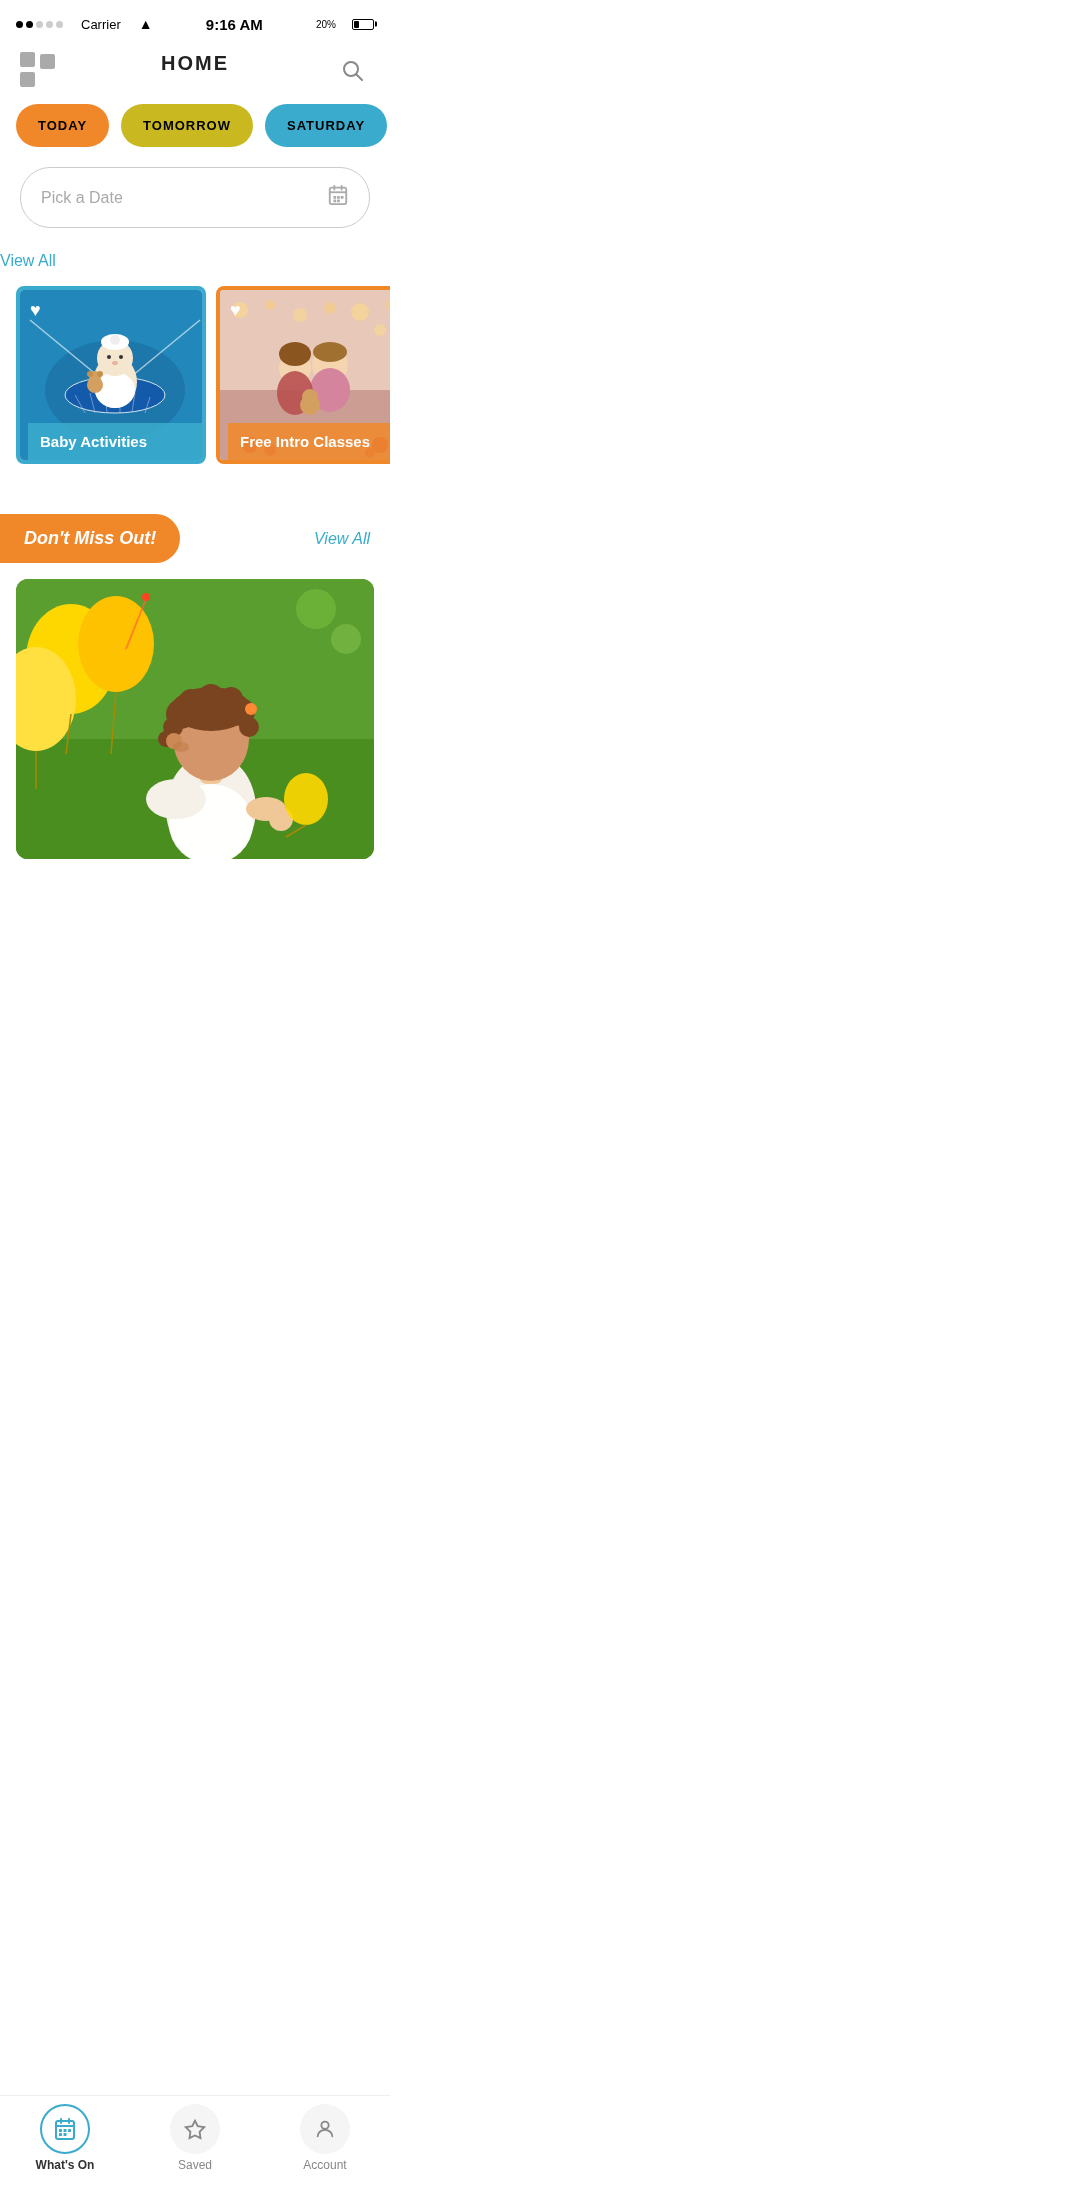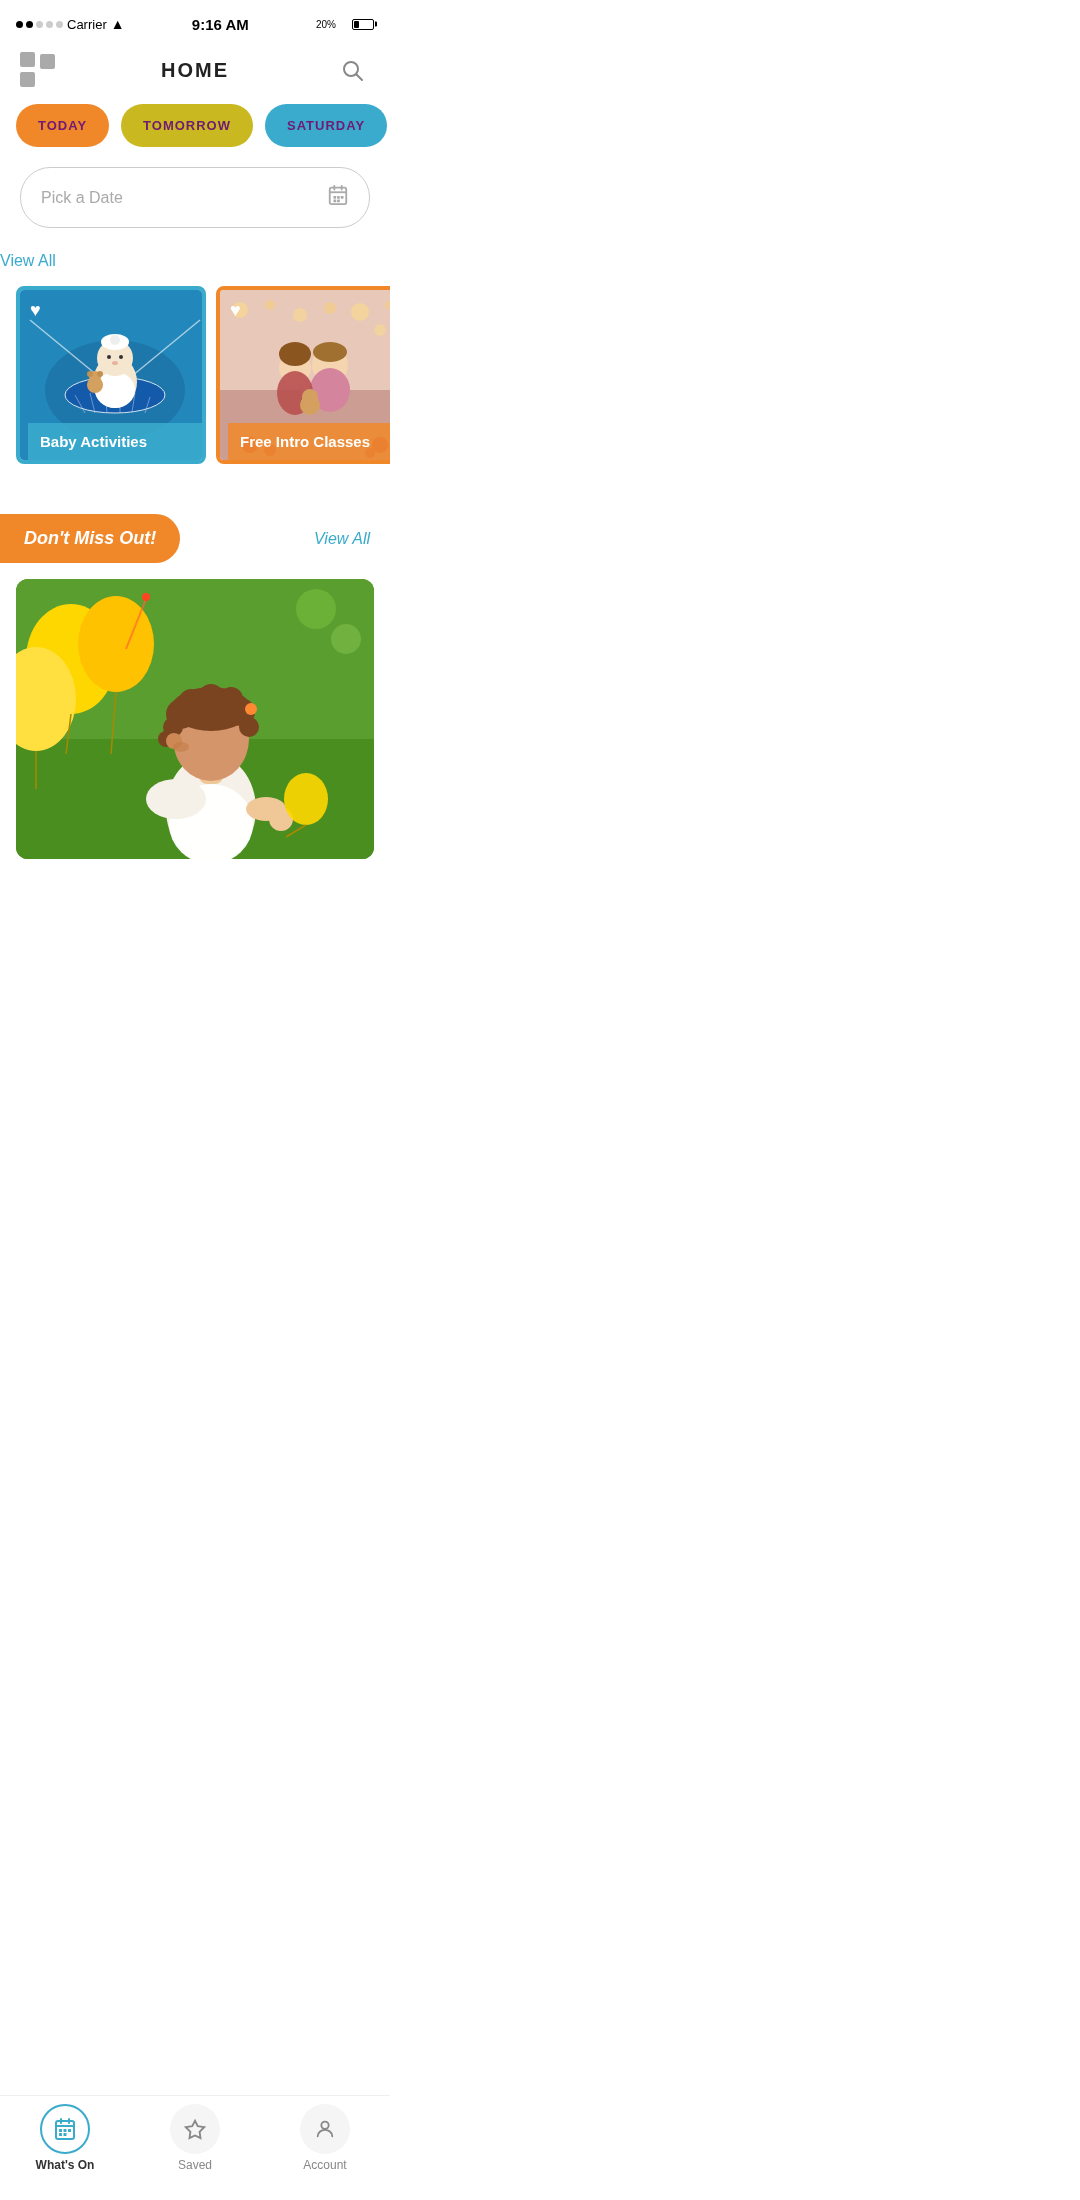--- a/index.html
+++ b/index.html
@@ -17,21 +17,21 @@
     .status-bar {
       display: flex;
       justify-content: space-between;
       align-items: center;
       padding: 8px 16px 4px;
       height: 44px;
     }
     .status-left {
       display: flex;
       align-items: center;
-      gap: 4px;
+      gap: 18px;
       font-size: 13px;
       font-weight: 500;
     }
     .signal-dots {
       display: flex; gap: 3px;
     }
     .dot {
       width: 7px; height: 7px;
       border-radius: 50%;
     }
@@ -64,21 +64,21 @@
       left: 1px; top: 1px; bottom: 1px;
       width: 25%;
       background: #000;
       border-radius: 1px;
     }
 
     
     .header {
       display: flex;
       justify-content: space-between;
-      align-items: center;
+      align-items: flex-start;
       padding: 8px 20px 16px;
     }
     .logo-icon {
       width: 36px; height: 36px;
       display: grid;
       grid-template-columns: 1fr 1fr;
       gap: 3px;
     }
     .logo-square {
       border-radius: 2px;
@@ -103,21 +103,21 @@
     
     .date-pills {
       display: flex;
       gap: 12px;
       padding: 0 16px 20px;
       overflow: hidden;
     }
     .pill {
       padding: 14px 22px;
       border-radius: 30px;
-      color: #701a75;
+      color: #000000;
       font-size: 13px;
       font-weight: 700;
       letter-spacing: 1px;
       white-space: nowrap;
       cursor: pointer;
       flex-shrink: 0;
     }
     .pill-today { background: #F0882A; }
     .pill-tomorrow { background: #C9B820; }
     .pill-saturday { background: #3AABCC; }

